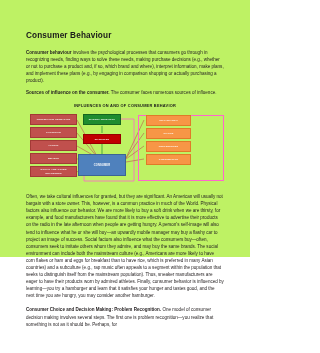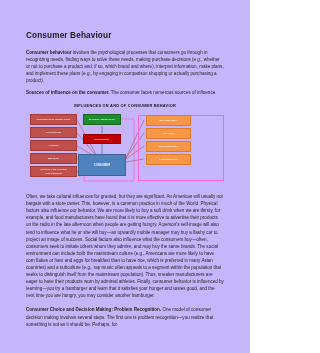--- a/index.html
+++ b/index.html
@@ -9,22 +9,22 @@
   }
   body {
     width: 250px;
     height: 353px;
     overflow: hidden;
     font-family: "Liberation Sans", sans-serif;
     color: #231f20;
   }
   .page {
     width: 250px;
-    height: 353px;
-    background: #c4b5fd;
+    height: 257px;
+    background: #bef264;
     box-sizing: border-box;
     padding: 31px 26px 0 26px;
     position: relative;
   }
   .doc-title {
     font-size: 8.2px;
     font-weight: bold;
     letter-spacing: 0.15px;
     margin: 0 0 8.5px 0;
     color: #1a1a1a;

